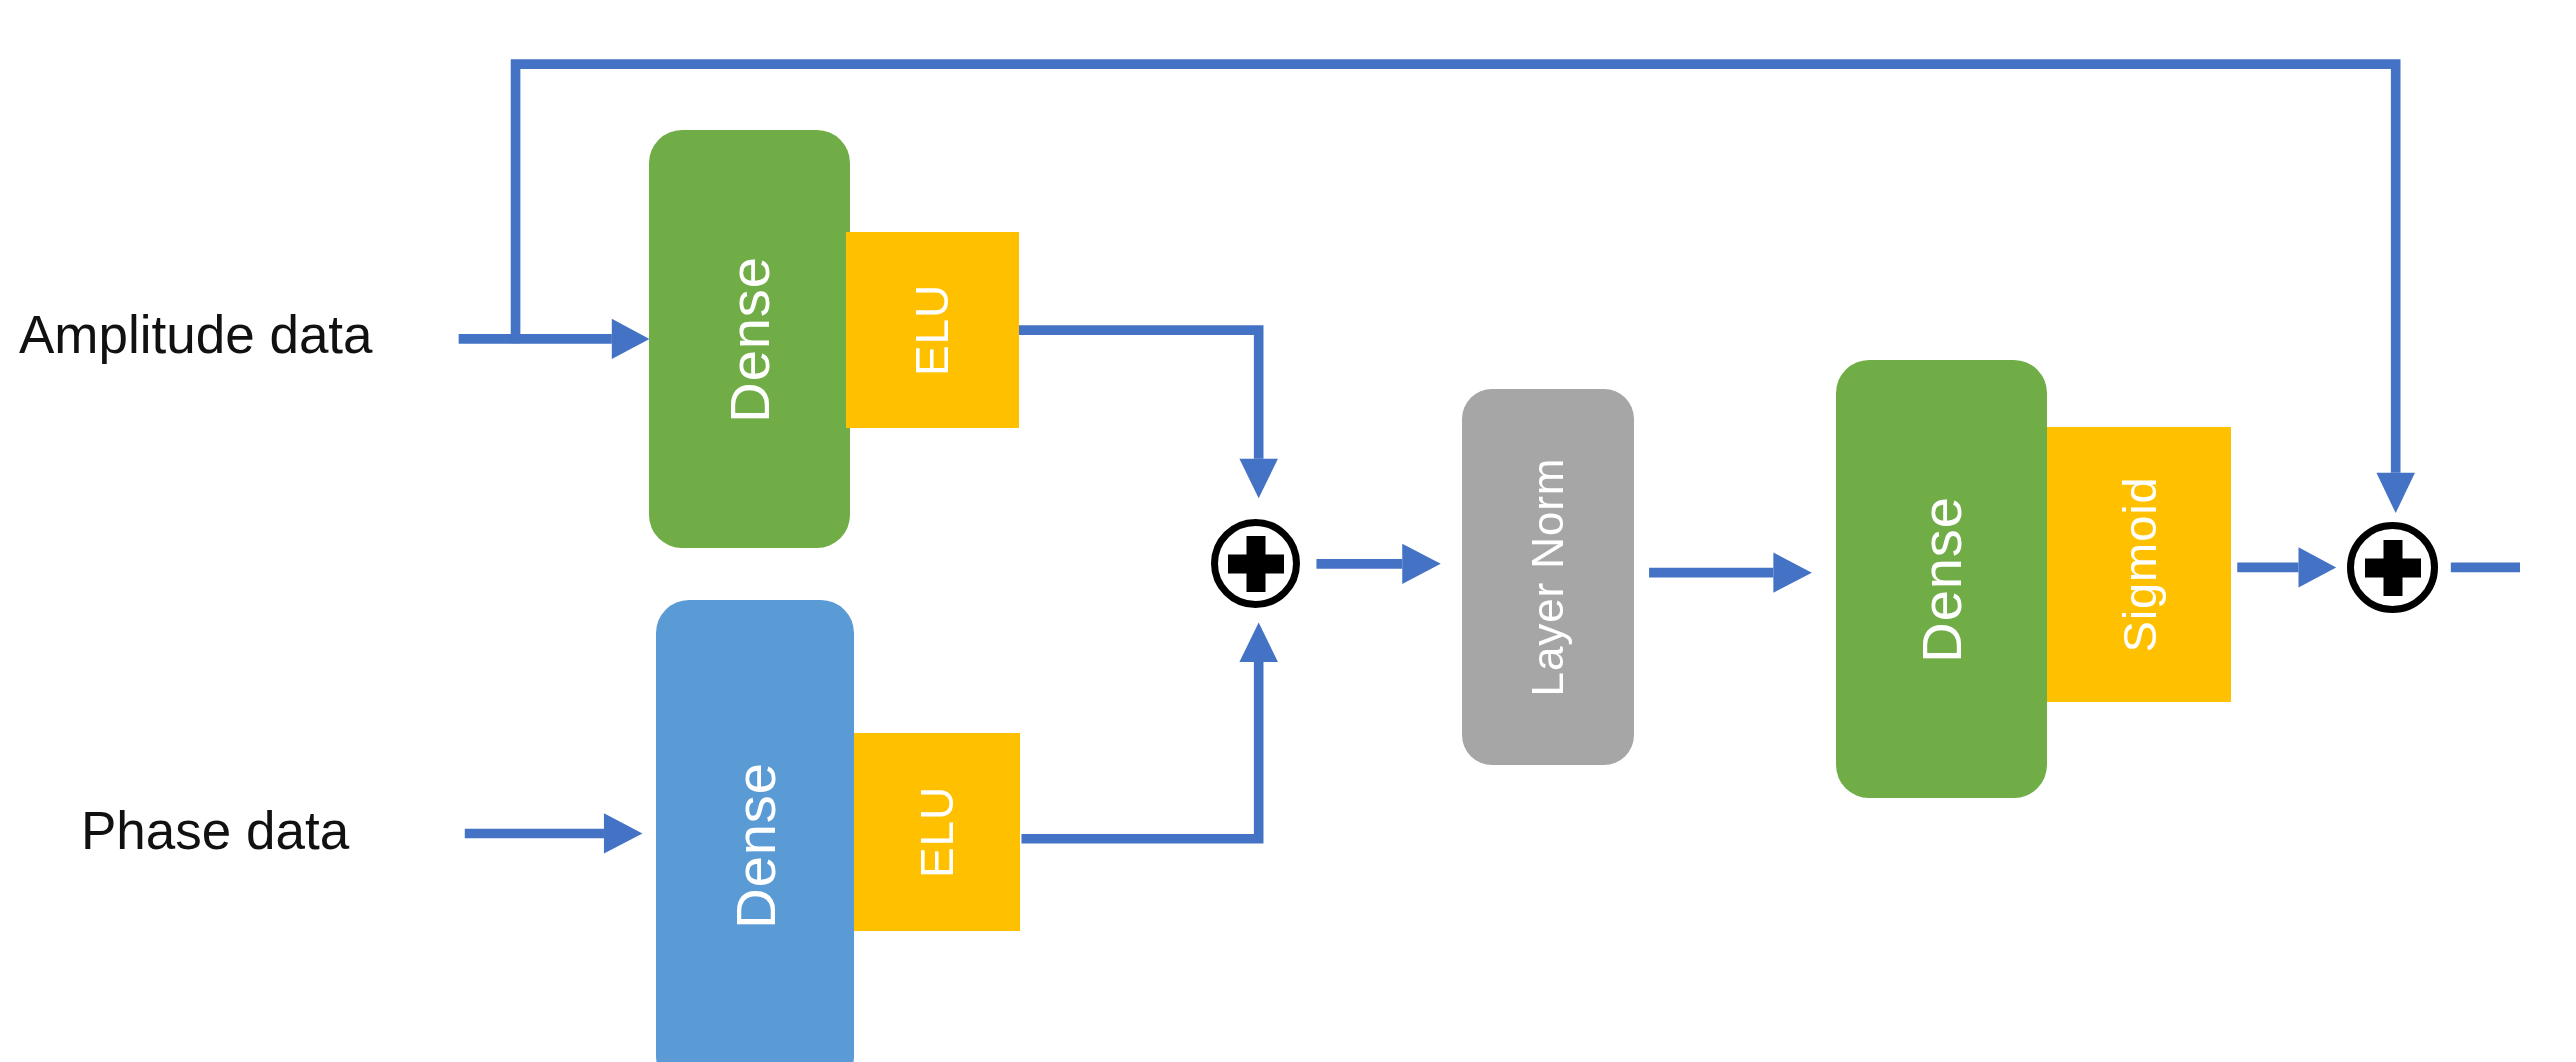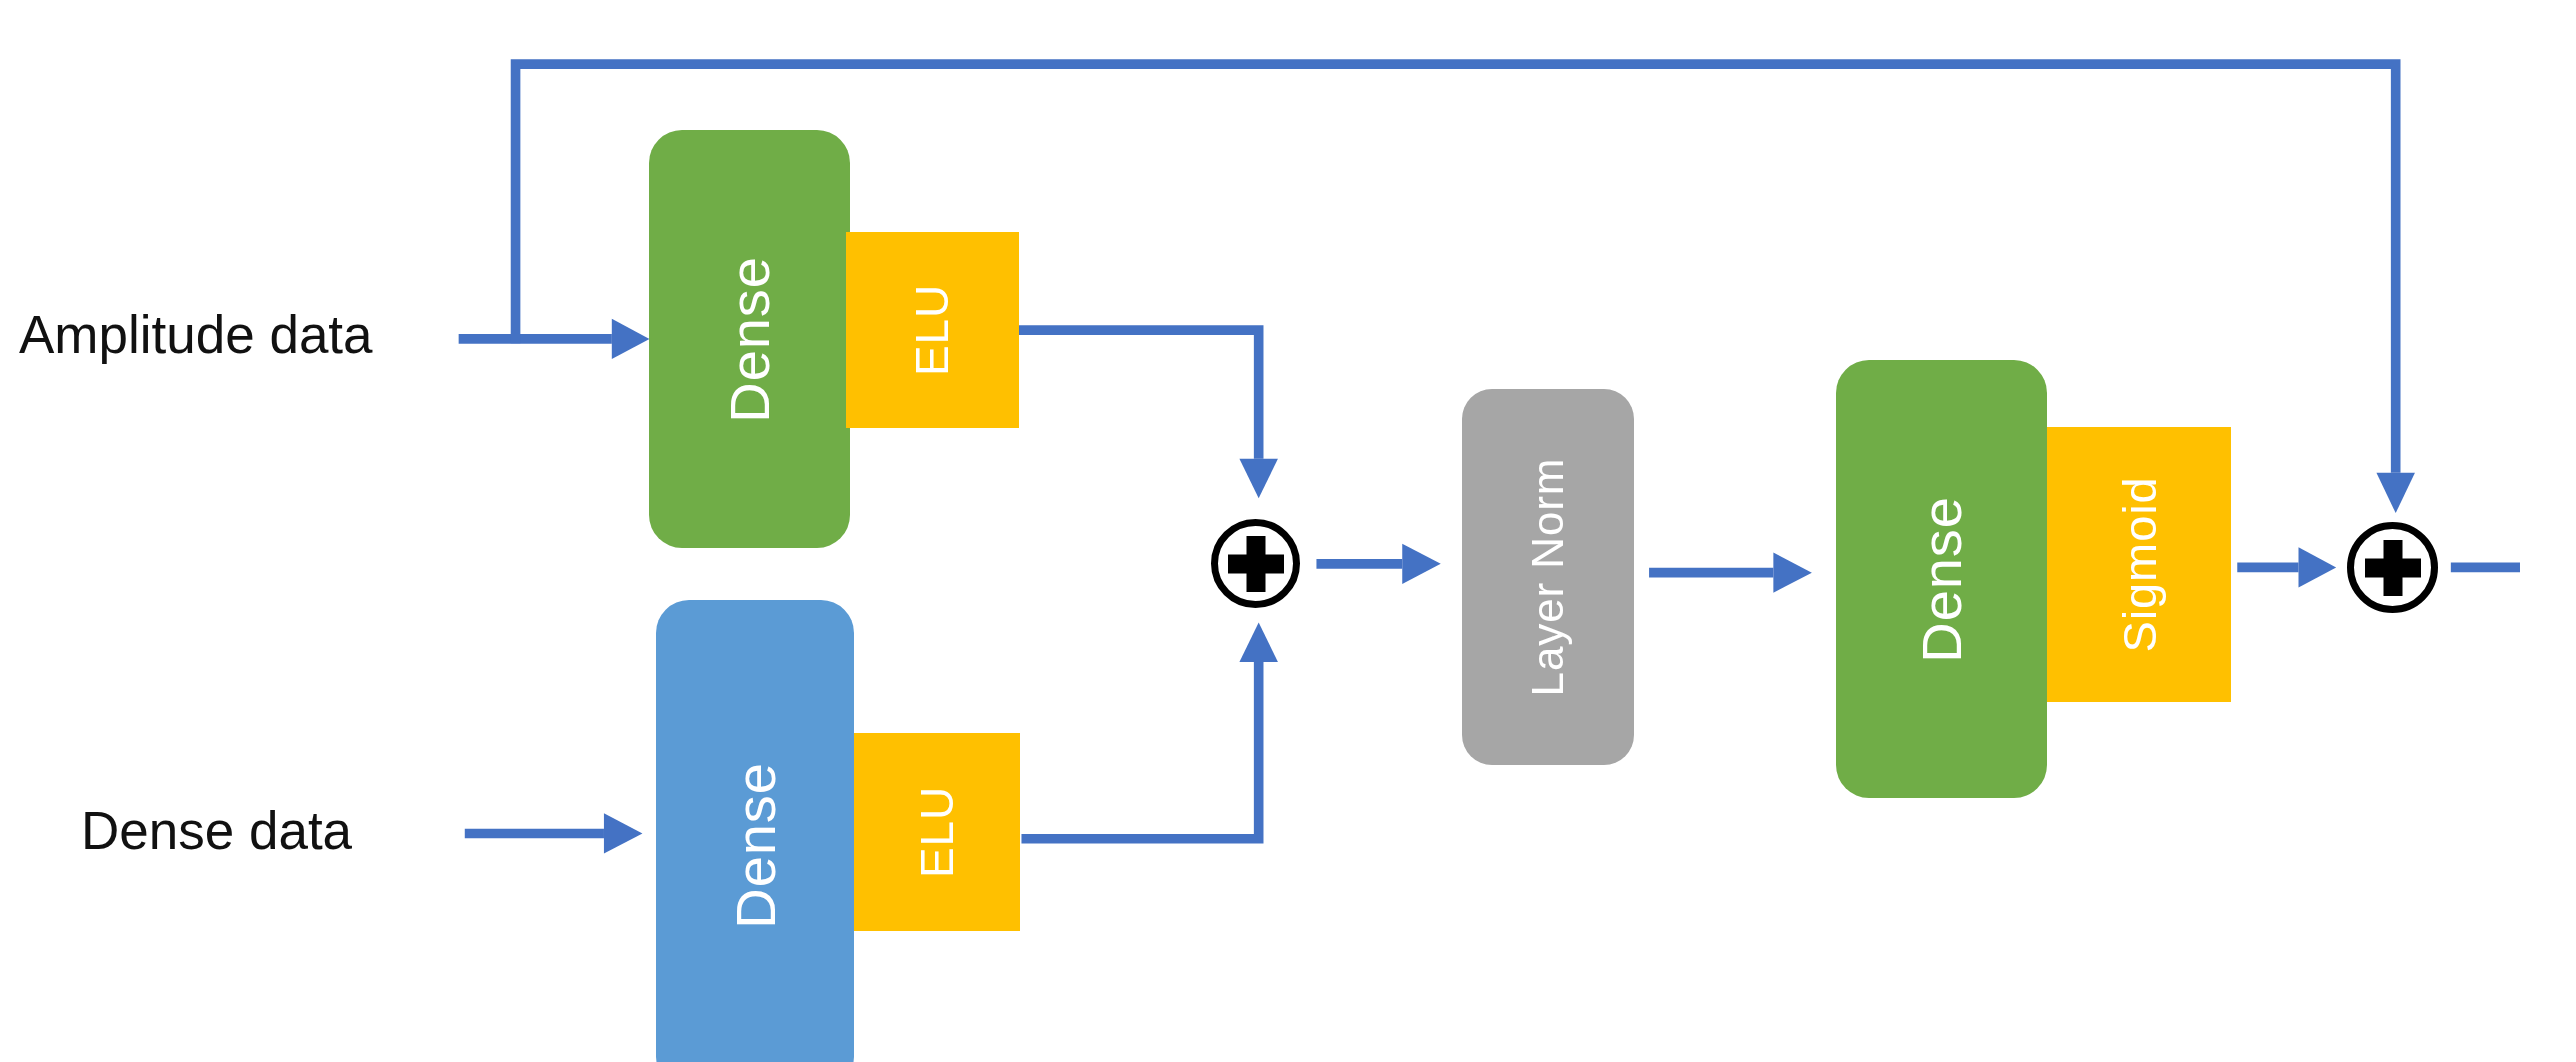--- a/index.html
+++ b/index.html
@@ -95,21 +95,21 @@
     <polygon points="2026,591 2026,637 2070,614" fill="#4472C4"></polygon>
 
     <polyline points="2556,608 2626,608" fill="none" stroke="#4472C4" stroke-width="11"></polyline>
     <polygon points="2626,585 2626,631 2669,608" fill="#4472C4"></polygon>
 
     <polyline points="2800,608 2889,608" fill="none" stroke="#4472C4" stroke-width="11"></polyline>
     <polygon points="2889,585 2889,631 2932,608" fill="#4472C4"></polygon>
   </svg>
 
   <span id="amplitude-label" class="input-label">Amplitude data</span>
-  <span id="phase-label" class="input-label">Dense data</span>
+  <span id="phase-label" class="input-label">Phase data</span>
 
   <div id="dense-amplitude" class="block rounded" style="background-color: rgb(112, 173, 71);">
     <span class="vlabel">Dense</span>
   </div>
 
   <div id="elu-amplitude" class="block" style="background-color: rgb(255, 192, 0);">
     <span class="vlabel">ELU</span>
   </div>
 
   <div id="dense-phase" class="block rounded" style="background-color: rgb(91, 155, 213);">

